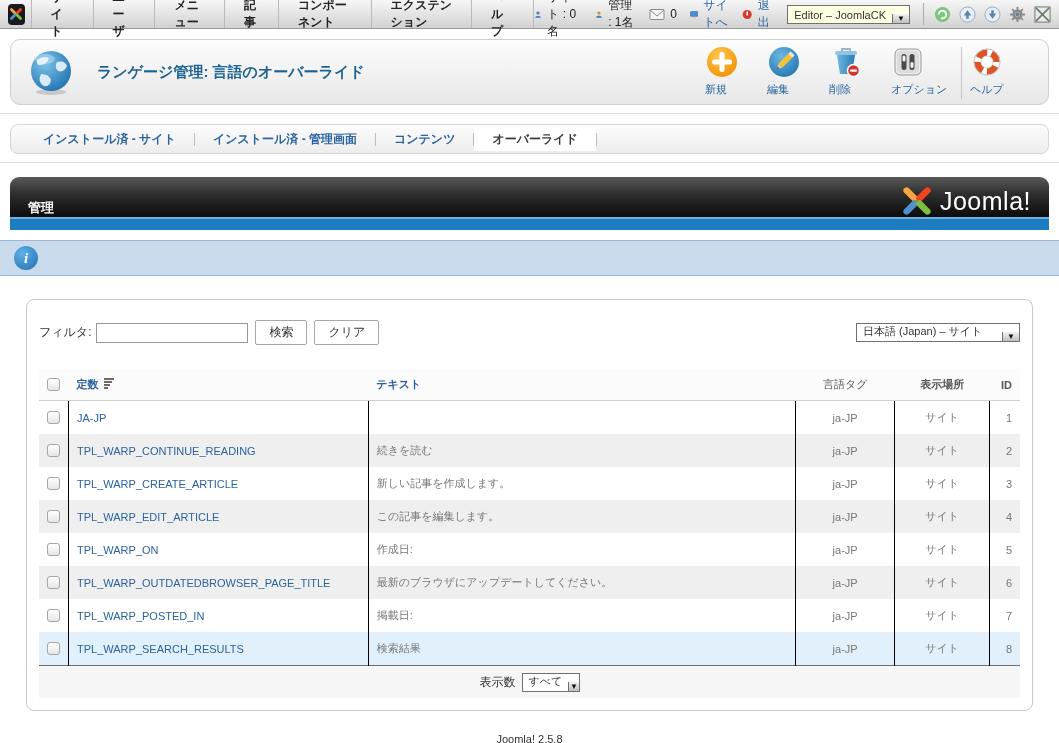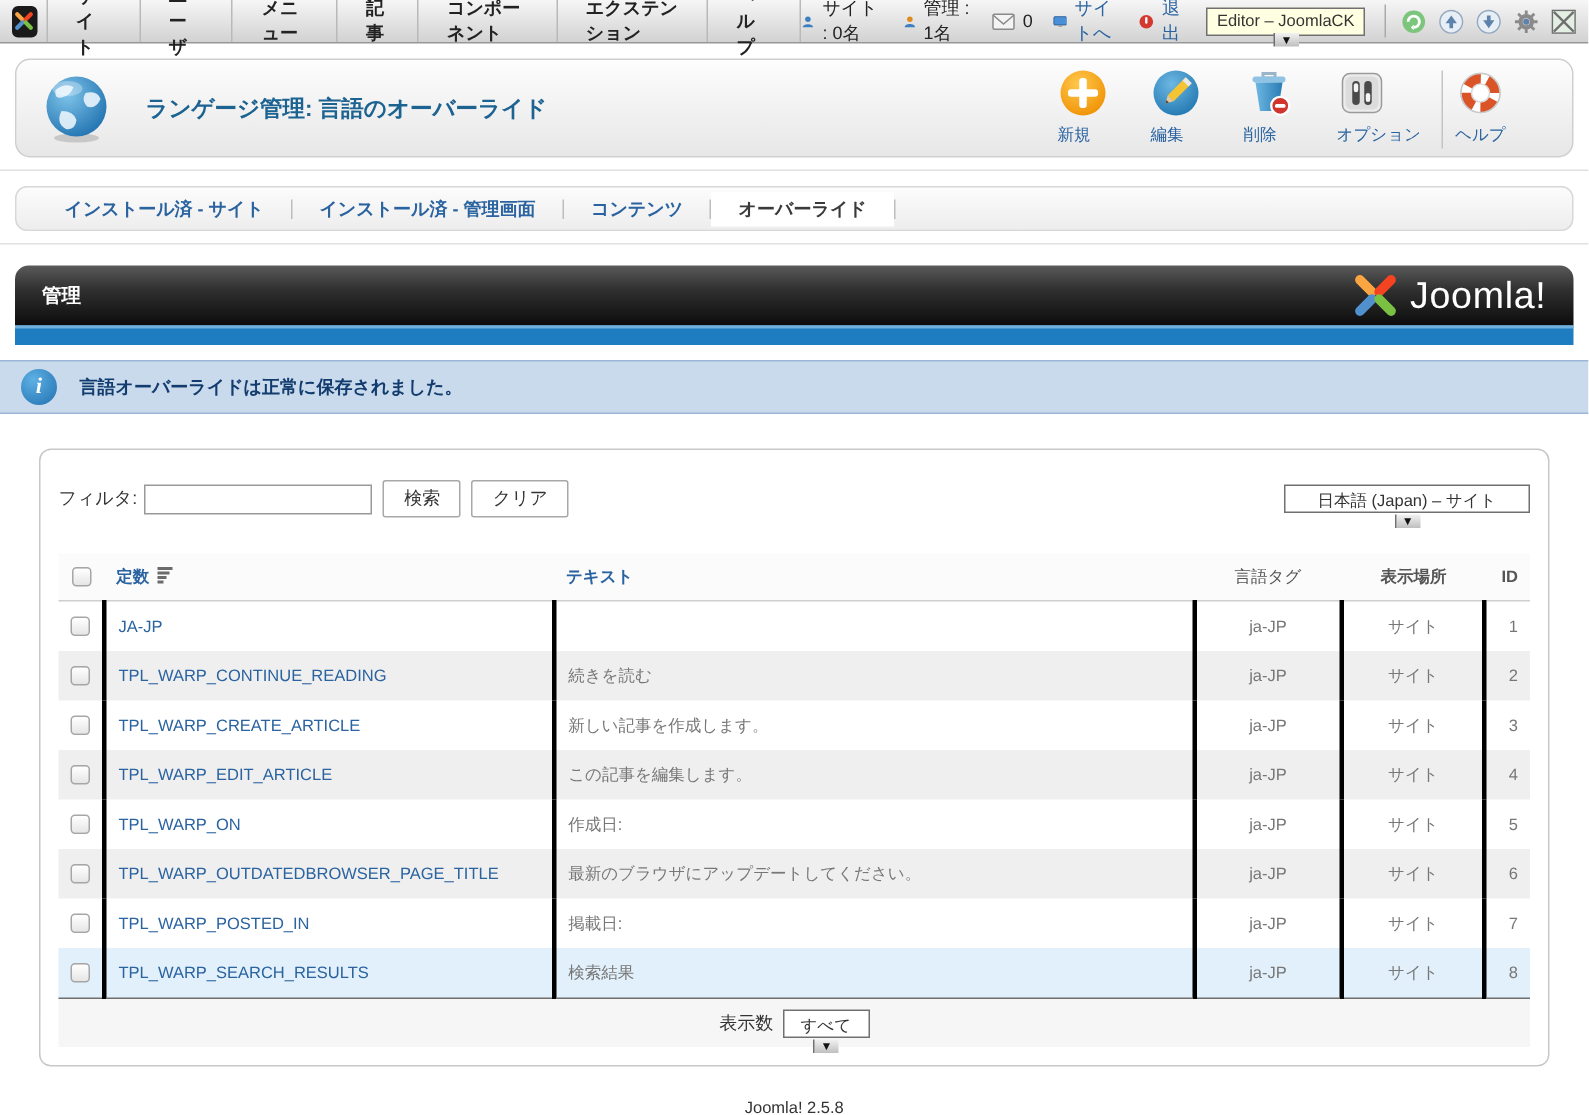--- a/index.html
+++ b/index.html
@@ -11,21 +11,21 @@
             display:flex; align-items:center; padding:0 8px; }
   .jlogo-sq { width:21px; height:21px; background:#1a1a1a; border-radius:4px; display:flex;
               align-items:center; justify-content:center; margin-right:6px; }
   .menu { display:flex; height:100%; }
   .menu-item { display:flex; align-items:center; padding:0 19px; font-size:12px; font-weight:bold;
                color:#222; border-right:1px solid #b9b9b9; cursor:pointer; }
   .menu-item:first-child { border-left:1px solid #b9b9b9; }
   .tb-right { margin-left:auto; display:flex; align-items:center; gap:13px; font-size:12px; }
   .tb-stat { display:flex; align-items:center; gap:5px; color:#222; }
   .tb-link { color:#2a63a0; }
-  .selectbox { display:inline-flex; align-items:center; border:1px solid #707070; background:#fff; height:19px;flex-direction:column; }
+  .selectbox { display:inline-flex; align-items:flex-end; border:1px solid #707070; background:#fff; height:19px; }
   .selectbox .s-txt { padding:2px 6px; font-size:11px; white-space:nowrap; }
   .selectbox .s-arrow { width:17px; background:linear-gradient(#f2f2f2,#bfbfbf); border-left:1px solid #707070;
                         display:flex; align-items:center; justify-content:center; font-size:8px; color:#111; }
   .editor-sel { background:#ffffe1; width:152px; }
   .editor-sel .s-txt { flex:1; }
   .tb-icons { display:flex; align-items:center; gap:8px; border-left:1px solid #aaa; padding-left:10px; height:22px; }
 
   
   .cheader { margin:10px 10px 0; height:66px; border:1px solid #cfcfcf; border-radius:10px;
              background:linear-gradient(#fdfdfd,#e7e7e7); display:flex; align-items:center; padding:0 16px; }
@@ -39,21 +39,21 @@
 
   
   .tabsbar { margin:10px 10px 0; height:30px; border:1px solid #d7d7d7; border-radius:8px;
              background:linear-gradient(#fcfcfc,#ededed); display:flex; align-items:center; padding:0 14px; }
   .tab { font-size:12px; font-weight:bold; color:#2a63a0; padding:3px 18px; cursor:pointer; }
   .tab.active { background:#fff; color:#3a3a3a; }
   .tab-sep { width:1px; height:13px; background:#bdbdbd; }
 
   
   .adminwrap { margin:14px 10px 0; }
-  .adminbar { height:40px; border-radius:9px 9px 0 0; padding:0 18px; display:flex; align-items:center;
+  .adminbar { height:40px; border-radius:9px 9px 0 0; padding:0 18px; display:flex; align-items:flex-end;
               background:linear-gradient(#5a5a5a 0%, #303030 40%, #0c0c0c 100%); }
   .adminbar .a-title { color:#fff; font-size:13px; font-weight:bold; }
   .brand { margin-left:auto; display:flex; align-items:center; gap:7px; }
   .brand .b-text { color:#fff; font-size:25px; letter-spacing:0.5px; }
   .bluestripe { height:13px; background:#1e7dc0; border-top:2px solid #6fb0dc; }
 
   
   .infobar { margin-top:10px; background:#c9daed; border-top:1px solid #9db6d8; border-bottom:1px solid #9db6d8;
              display:flex; align-items:center; gap:15px; padding:5px 14px; }
   .info-ic { width:24px; height:24px; border-radius:50%; background:radial-gradient(circle at 35% 30%, #5fb0e4, #1f70b0);
@@ -70,21 +70,21 @@
          border:1px solid #a8a8a8; border-radius:2px; cursor:pointer; }
   .lang-sel { margin-left:auto; width:164px; }
   .lang-sel .s-txt { flex:1; }
 
   table.grid { width:100%; border-collapse:collapse; margin-top:24px; font-size:11px; border-bottom:1px solid #6e6e6e; }
   .grid th { background:#fbfbfb; border-bottom:1px solid #cfcfcf; padding:8px 8px; font-size:11px; text-align:left; }
   .grid th.c { text-align:center; }
   .grid th.r { text-align:right; }
   .grid th a { color:#2a63a0; text-decoration:none; font-weight:bold; }
   .grid th .plain { color:#555; }
-  .grid td { padding:9px 8px; border-right:3px solid #000000; color:#777; }
+  .grid td { padding:9px 8px; border-right:1px solid #000000; color:#777; }
   .grid td:last-child { border-right:none; }
   .grid td.c { text-align:center; }
   .grid td.r { text-align:right; padding-right:8px; }
   .grid td a { color:#2a63a0; text-decoration:none; }
   .row-even td { background:#efefef; }
   .row-hl td { background:#e1f0fa; }
   .cb { display:inline-block; width:13px; height:13px; border:1px solid #a6a6a6; border-radius:3px;
         background:linear-gradient(#fff,#e6e6e6); vertical-align:middle; cursor:pointer; }
   .sort-ic { display:inline-block; vertical-align:-2px; margin-left:5px; }
   .sort-ic i { display:block; height:2px; background:#6b6b6b; margin-bottom:1px; }
@@ -316,21 +316,20 @@
         <line x1="33" y1="33" x2="23" y2="23" stroke="#7ac143" stroke-width="8" stroke-linecap="round"></line>
       </svg>
       <span class="b-text">Joomla!</span>
     </span>
   </div>
   <div class="bluestripe"></div>
 </div>
 
 <div class="infobar">
   <span class="info-ic">i</span>
-  <span class="info-txt">言語オーバーライドは正常に保存されました。</span>
 </div>
 
 <div class="panel">
 
   <div class="filterrow">
     <label>フィルタ:</label>
     <input class="filter-input" type="text" value="" style="">
     <button class="btn">検索</button>
     <button class="btn">クリア</button>
     <span class="selectbox lang-sel">

